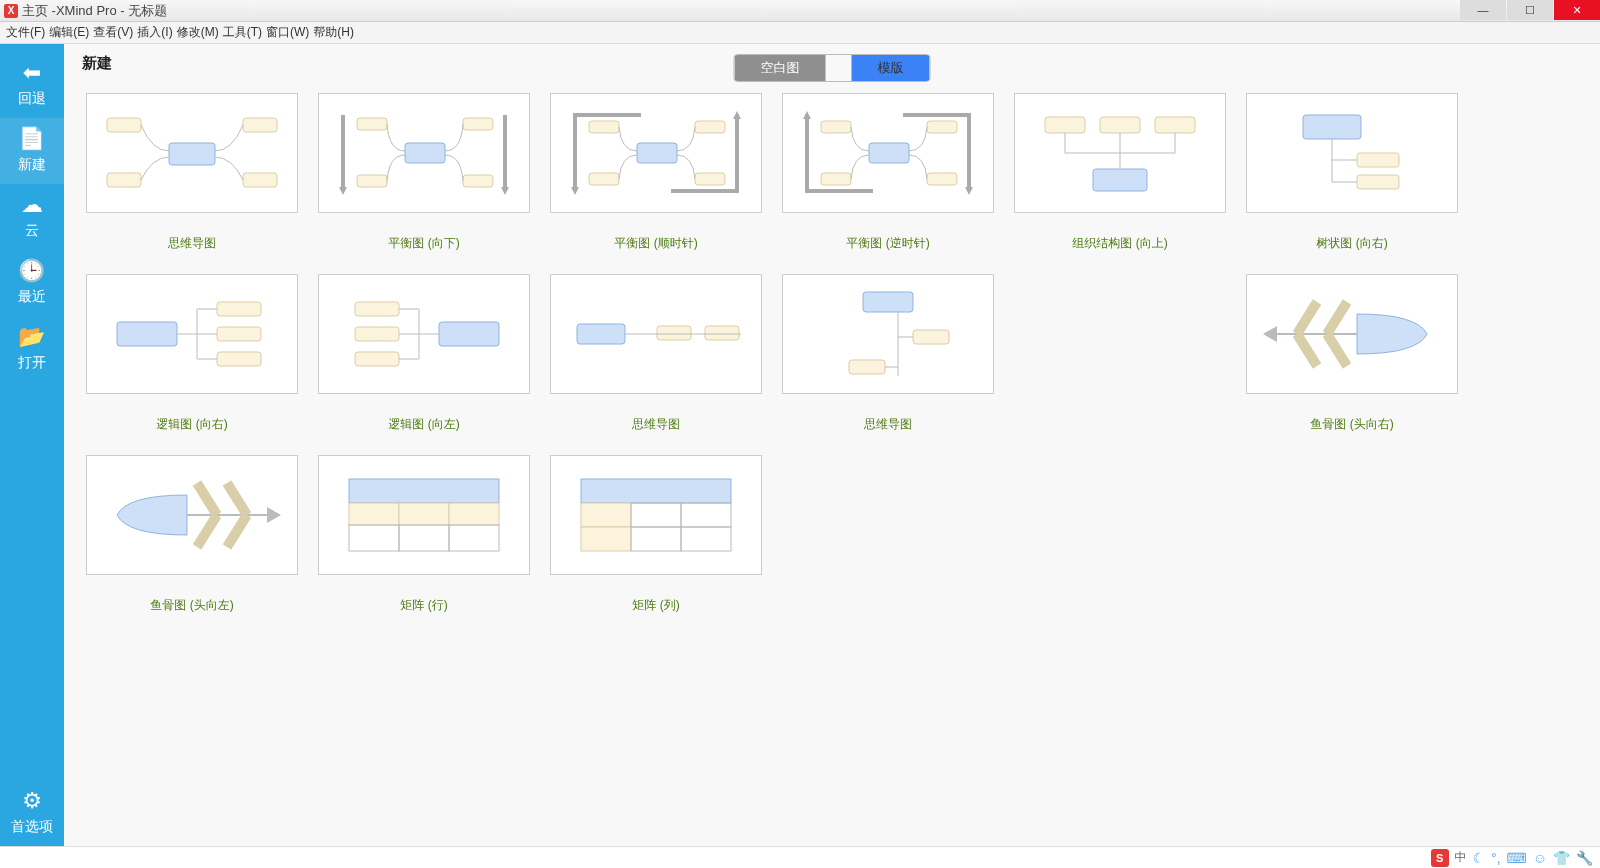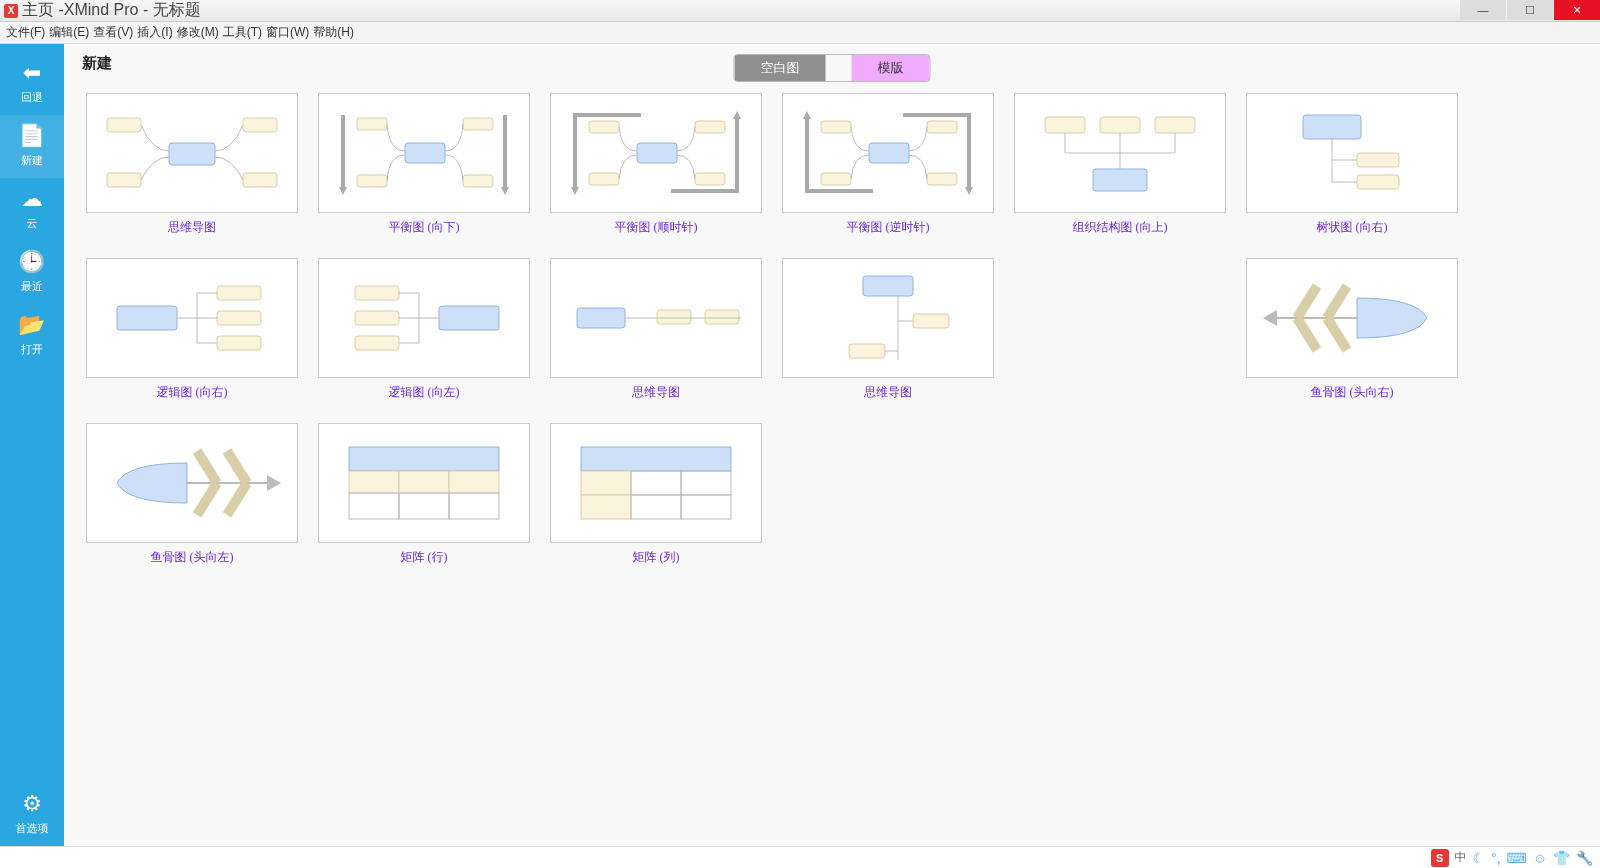--- a/index.html
+++ b/index.html
@@ -1,53 +1,53 @@
 <!DOCTYPE html>
 <html><head>
 <meta charset="utf-8">
 <style>
 * { box-sizing: border-box; margin: 0; padding: 0; }
 body { font-family: "Microsoft YaHei", sans-serif; font-size: 12px; background: #f0f0f0; overflow: hidden; width: 1600px; height: 868px; }
 
 
 .titlebar { height: 22px; background: linear-gradient(#f7f7f7,#e8e8e8); display: flex; align-items: center; padding: 0 4px; border-bottom: 1px solid #ccc; }
 .titlebar .logo { width: 14px; height: 14px; background: #e53935; border-radius: 2px; display: flex; align-items: center; justify-content: center; color: #fff; font-weight: bold; font-size: 10px; margin-right: 4px; }
-.titlebar .title { color: #444; font-size: 16px; }
+.titlebar .title { color: #444; font-size: 13px; }
 .winbtns { position: absolute; top: 0; right: 0; display: flex; }
 .winbtn { width: 46px; height: 20px; display: flex; align-items: center; justify-content: center; font-size: 11px; color: #333; }
 .winbtn.close { background: #e81123; color: #fff; }
 .winbtn.max { background: #ddd; }
 .winbtn.min { background: #ddd; margin-right:1px;}
 .winbtn.max { margin-right:1px;}
 
 
 .menubar { height: 22px; background: #f4f4f4; display: flex; align-items: center; padding: 0 6px; gap: 4px; border-bottom: 1px solid #ddd; }
 .menubar span { color: #333; font-size: 12px; cursor: default; }
 
 
 .app { display: flex; height: calc(100% - 44px - 22px); }
 .sidebar { width: 64px; background: #2aa6e0; display: flex; flex-direction: column; align-items: center; padding-top: 8px; color: #fff; }
 .side-item { width: 100%; text-align: center; padding: 8px 0 10px; cursor: pointer; }
 .side-item.active { background: rgba(255,255,255,0.12); }
 .side-item .icon { font-size: 22px; display:block; margin-bottom:4px;}
-.side-item .lbl { font-size: 11px; }
+.side-item .lbl { font-size: 14px; }
 .sidebar .spacer { flex: 1; }
 
 
 .content { flex: 1; background: #f8f8f8; overflow: auto; position: relative; }
 .header-row { display: flex; align-items: center; padding: 10px 18px 2px; }
 .header-row .page-title { font-size: 15px; font-weight: bold; color: #222; }
 .tabs { position: absolute; left: 50%; transform: translateX(-50%); top: 10px; display: flex; border: 1px solid #bbb; border-radius: 4px; overflow: hidden; gap: 26px; }
-.tab { padding: 4px 26px; font-size: 13px; background: #f0abfc; color: #333; cursor: pointer; }
+.tab { padding: 4px 26px; font-size: 13px; background: #3b82f6; color: #333; cursor: pointer; }
 .tab.active { background: #8f8f8f; color: #fff; }
 
 .grid { padding: 18px 22px; display: grid; grid-template-columns: repeat(6, 212px); gap: 22px 20px; justify-content: start; }
 .card { width: 212px; }
 .thumb { width: 212px; height: 120px; background: #fff; border: 1px solid #ccc; display: flex; align-items: center; justify-content: center; cursor: pointer; }
-.caption { text-align: center; font-size: 12px; color: #6d28d9; margin-top: 6px; font-family: Liberation Serif, serif; }
+.caption { text-align: center; font-size: 12px; color: #4d7c0f; margin-top: 22px; }
 svg { display:block; }
 
 
 .statusbar { height: 22px; background: #fff; border-top: 1px solid #ddd; display: flex; align-items: center; justify-content: flex-end; padding: 0 6px; gap: 6px; font-size: 12px; color: #666; position: absolute; bottom: 0; left:0; right:0;}
 .statusbar .s-logo { width: 18px; height: 18px; background: #e53935; border-radius: 3px; color:#fff; display:flex;align-items:center;justify-content:center;font-weight:bold;font-size:11px;}
 .statusbar .ic { color: #5aa9e6; font-size: 14px; }
 </style>
 </head>
 <body>
 

